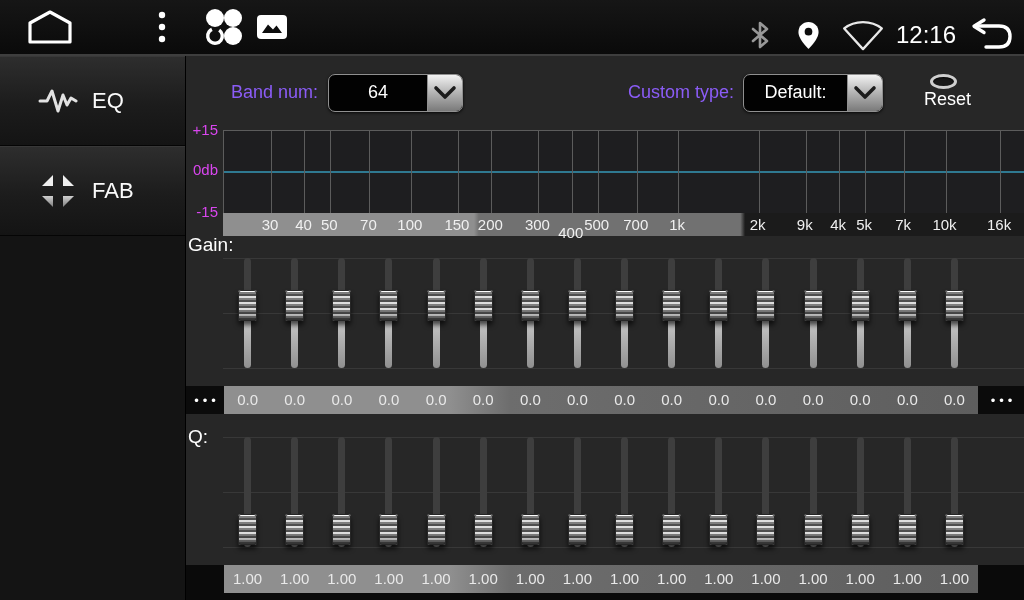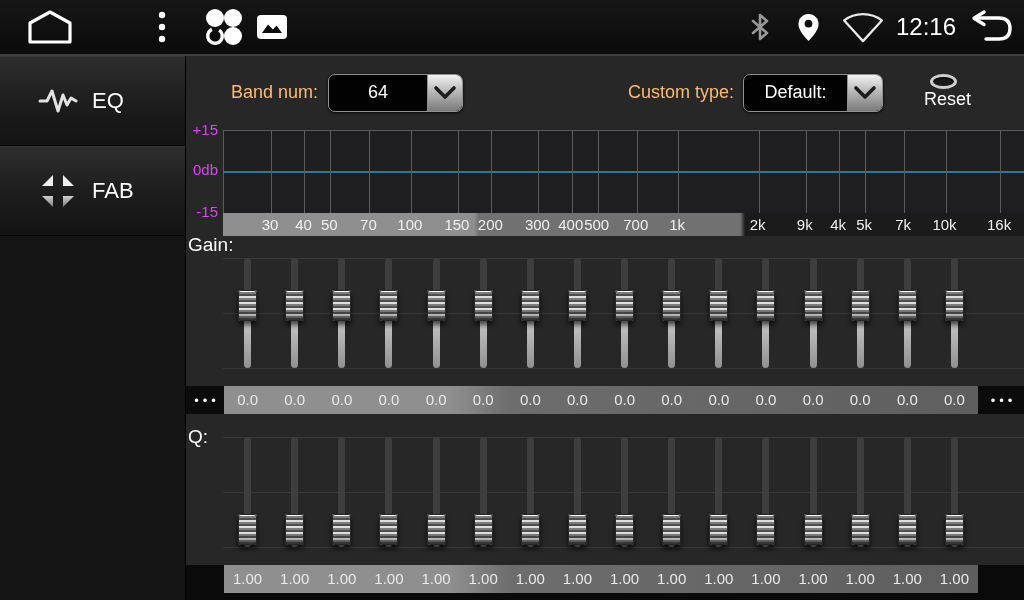--- a/index.html
+++ b/index.html
@@ -6,40 +6,40 @@
   .screen{position:relative;width:1024px;height:600px;overflow:hidden;
           background:#272727;font-family:"Liberation Sans",sans-serif;
           -webkit-font-smoothing:antialiased;color:#fff;}
 
   
   .statusbar{position:absolute;left:0;top:0;width:1024px;height:54px;
              background:linear-gradient(180deg,#161616,#0a0a0a);
              border-bottom:2px solid #3e3e3e;}
   .sb-abs{position:absolute;top:0;height:54px;display:flex;align-items:center;}
   .sb-title{font-size:24px;color:#fff;}
-  .sb-right{position:absolute;right:10px;top:0;height:54px;display:flex;align-items:center;}
+  .sb-right{position:absolute;right:10px;top:8px;height:54px;display:flex;align-items:center;}
   .sb-time{font-size:24px;color:#fff;margin:0 10px 0 8px;}
 
   
   .sidebar{position:absolute;left:0;top:56px;width:185px;height:544px;background:#141414;}
   .side-item{position:relative;height:89px;border-bottom:1px solid #050505;
              display:flex;align-items:center;cursor:pointer;
              background:linear-gradient(180deg,#2e2e2e,#1c1c1c 55%,#141414);
              box-shadow:inset 0 1px 0 #383838;}
   .side-item.selected{background:linear-gradient(180deg,#474747,#2a2a2a 55%,#181818);
              box-shadow:inset 0 1px 0 #787878, inset 0 -1px 0 #404040;}
   .side-icon{width:52px;margin-left:32px;display:flex;justify-content:center;}
   .side-label{font-size:22px;color:#fafafa;margin-left:8px;}
 
   
   .main{position:absolute;left:185px;top:56px;width:839px;height:544px;
         background:#272727;border-left:1px solid #000;}
 
   
-  .tb-label{position:absolute;top:18px;height:36px;line-height:36px;font-size:18px;color:#fdba74;}
+  .tb-label{position:absolute;top:18px;height:36px;line-height:36px;font-size:18px;color:#8b5cf6;}
   .dropdown{position:absolute;top:18px;height:36px;background:#020202;
             border:1px solid #909090;border-radius:7px;display:flex;overflow:hidden;
             box-shadow:0 1px 3px rgba(0,0,0,.8);cursor:pointer;}
   .dd-value{flex:1;color:#fff;font-size:18px;line-height:34px;text-align:center;}
   .dd-arrow{width:34px;border-left:1px solid #909090;
             background:linear-gradient(180deg,#f2f2f2,#b9b9b9 45%,#7a7a7a);
             display:flex;align-items:center;justify-content:center;}
   .reset-wrap{position:absolute;left:730px;top:18px;height:36px;display:flex;align-items:center;cursor:pointer;flex-direction:column;}
   .radio{width:21px;height:21px;border-radius:50%;border:3px solid #cfcfcf;
          background:#1a1a1a;box-shadow:inset 0 1px 2px #000;}
@@ -213,21 +213,21 @@
       </div>
     <div class="freq-axis">
         <span class="tick" style="left: 5.86971%;">30</span>
         <span class="tick" style="left: 10.0343%;">40</span>
         <span class="tick" style="left: 13.2647%;">50</span>
         <span class="tick" style="left: 18.1356%;">70</span>
         <span class="tick" style="left: 23.299%;">100</span>
         <span class="tick" style="left: 29.1687%;">150</span>
         <span class="tick" style="left: 33.3333%;">200</span>
         <span class="tick" style="left: 39.203%;">300</span>
-        <span class="tick" style="left: 43.3677%;">400</span>
+        <span class="tick" style="left: 43.3677%; margin-top: 8px;">400</span>
         <span class="tick" style="left: 46.598%;">500</span>
         <span class="tick" style="left: 51.4689%;">700</span>
         <span class="tick" style="left: 56.6323%;">1k</span>
         <span class="tick" style="left: 66.6667%;">2k</span>
         <span class="tick" style="left: 72.5364%;">9k</span>
         <span class="tick" style="left: 76.701%;">4k</span>
         <span class="tick" style="left: 79.9313%;">5k</span>
         <span class="tick" style="left: 84.8023%;">7k</span>
         <span class="tick" style="left: 89.9657%;">10k</span>
         <span class="tick" style="left: 96.7697%;">16k</span>

